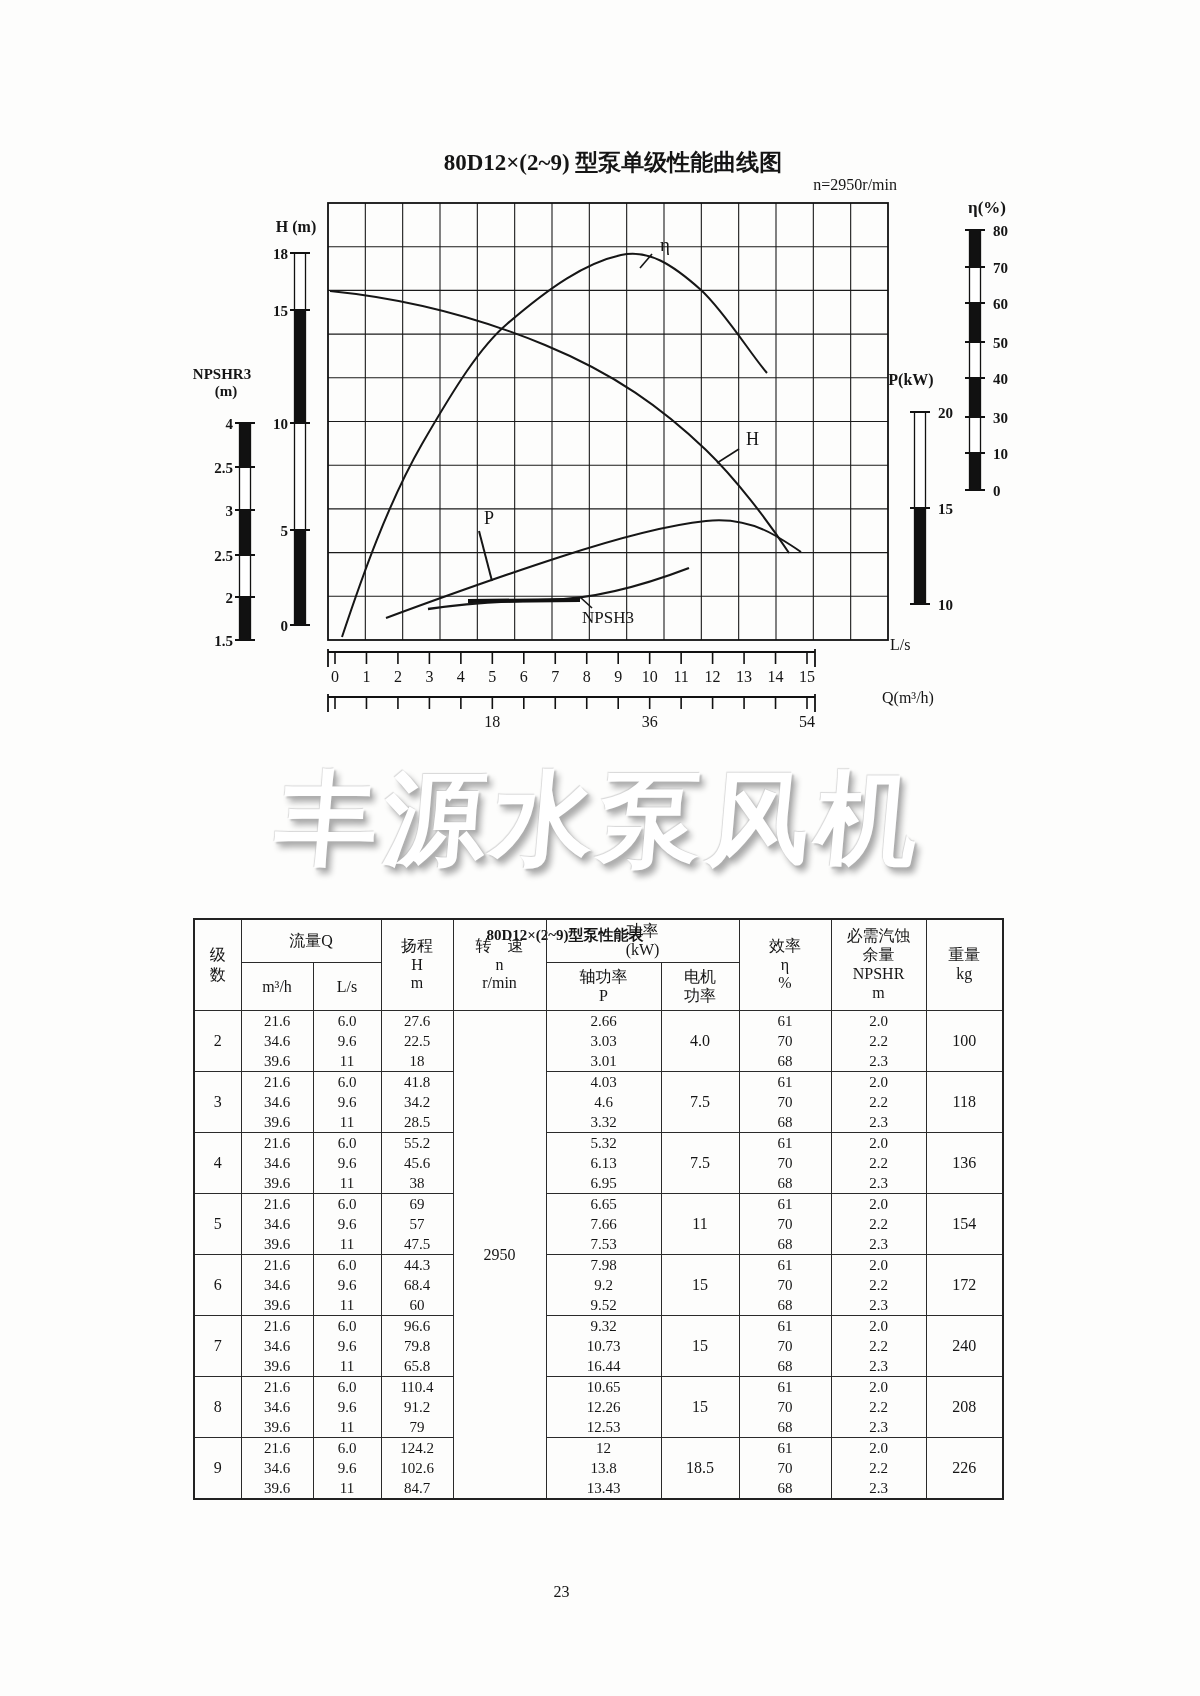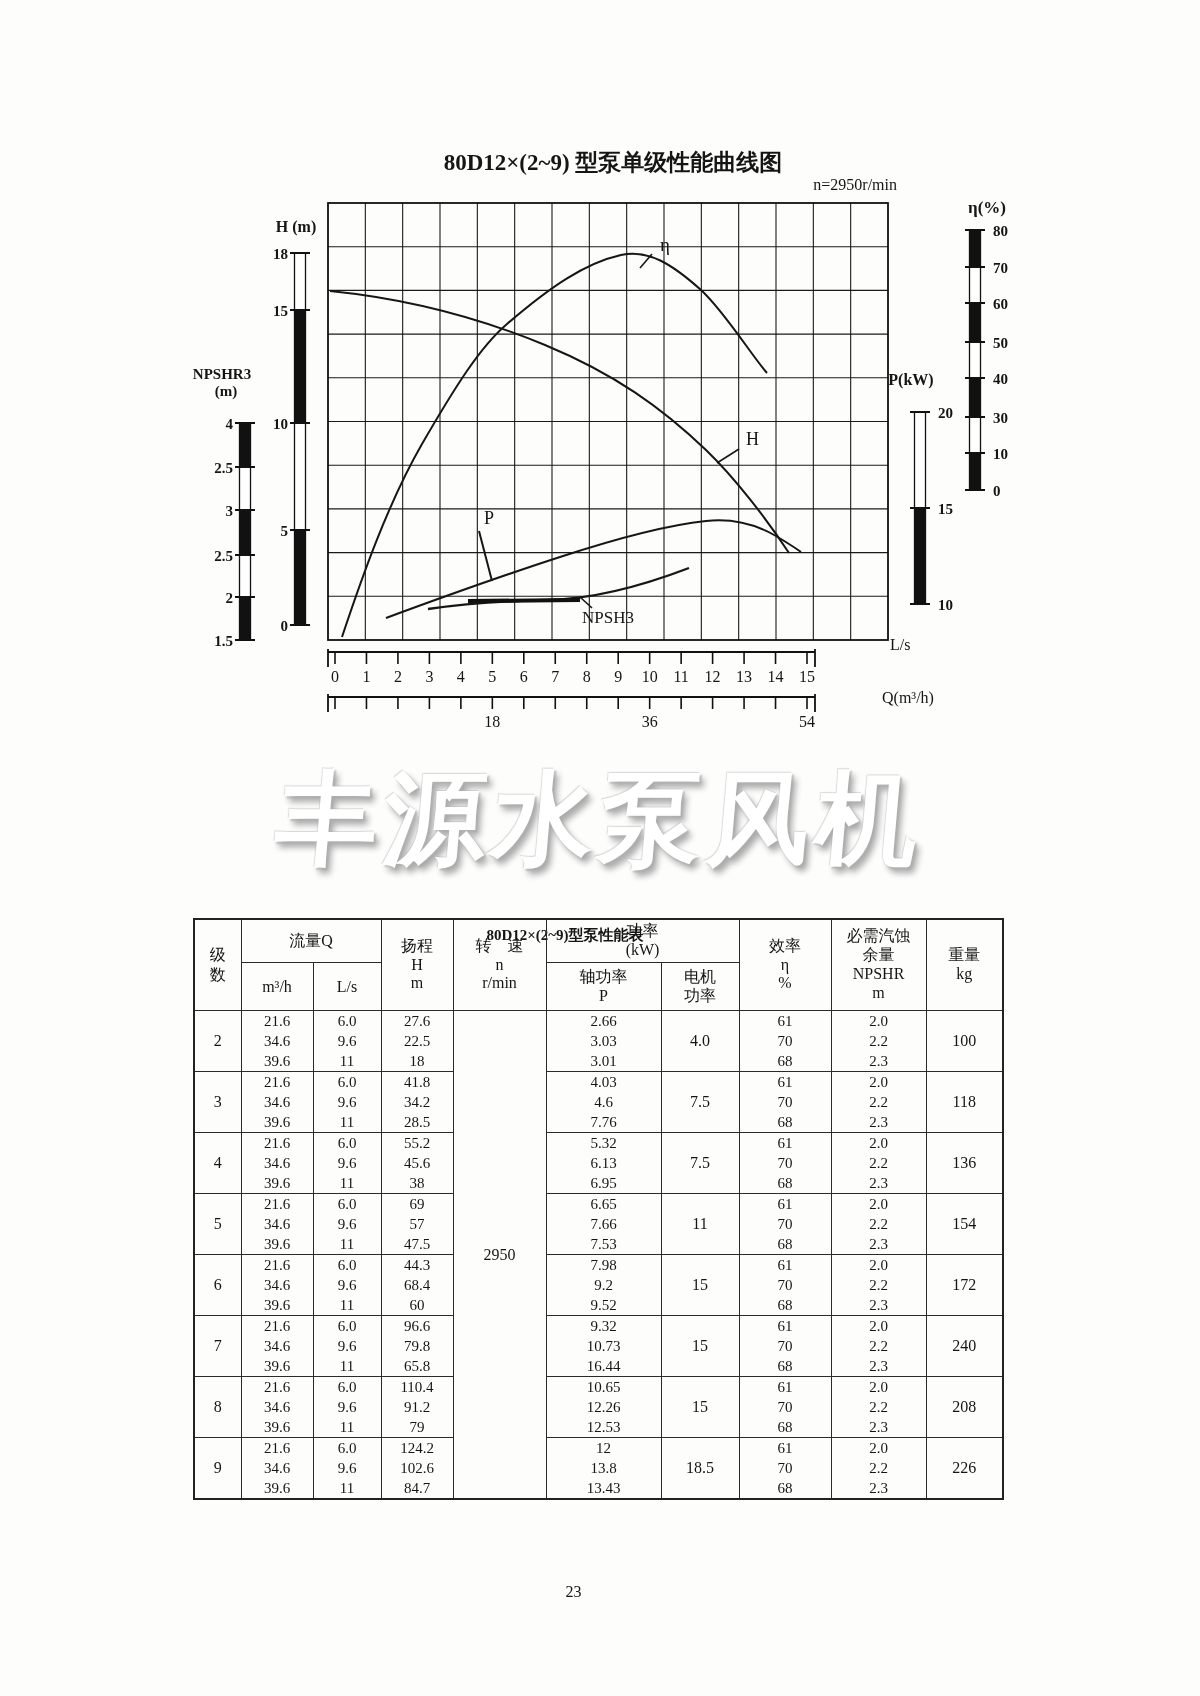--- a/index.html
+++ b/index.html
@@ -16,21 +16,21 @@
   table.perf{position:absolute;left:193px;top:918px;z-index:2;border-collapse:collapse;
       table-layout:fixed;width:809px;border:2px solid #222;background:transparent;}
   table.perf th,table.perf td{border:1px solid #2a2a2a;padding:0;text-align:center;
       font-weight:normal;font-size:16px;vertical-align:middle;}
   table.perf thead tr:first-child th{height:42px;}
   table.perf thead tr:last-child th{height:47px;}
   .ml{white-space:pre-line;line-height:1.18;}
   .vstack{width:1.15em;margin:0 auto;word-break:break-all;line-height:1.25;text-align:center;}
   td .l3{height:20px;line-height:20px;font-size:15px;}
   td.single{font-size:15px;}
-  .page-number{position:absolute;left:16px;top:1583px;width:1115px;text-align:center;
+  .page-number{position:absolute;left:4px;top:1583px;width:1115px;text-align:center;
       font-size:16px;z-index:2;}
 </style>
 </head>
 <body>
 
 <div class="page">
 
   <svg class="chart-svg" width="1200" height="745" viewBox="0 0 1200 745">
 
     <text x="613" y="170" text-anchor="middle" font-size="23" font-weight="bold">80D12×(2~9) 型泵单级性能曲线图</text>
@@ -310,21 +310,21 @@
             <div class="l3">11</div>
           </td>
           <td>
             <div class="l3">41.8</div>
             <div class="l3">34.2</div>
             <div class="l3">28.5</div>
           </td>
           <td>
             <div class="l3">4.03</div>
             <div class="l3">4.6</div>
-            <div class="l3">7.76</div>
+            <div class="l3">3.32</div>
           </td>
           <td class="single">7.5</td>
           <td>
             <div class="l3">61</div>
             <div class="l3">70</div>
             <div class="l3">68</div>
           </td>
           <td>
             <div class="l3">2.0</div>
             <div class="l3">2.2</div>

